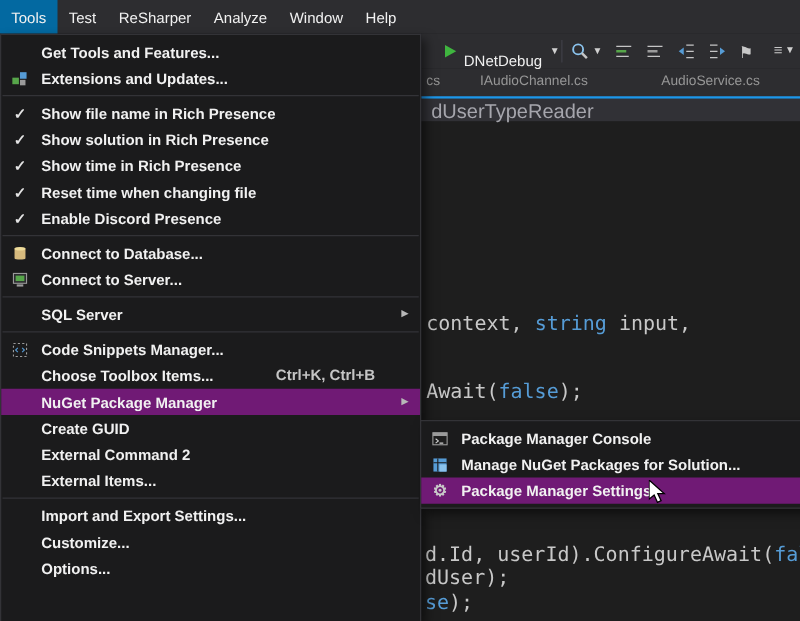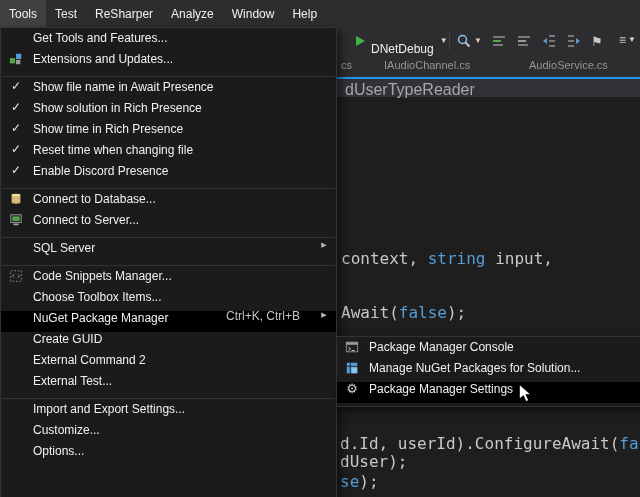--- a/index.html
+++ b/index.html
@@ -4,21 +4,21 @@
 <style>
   * { margin:0; padding:0; box-sizing:border-box; }
   html,body { width:640px; height:497px; overflow:hidden; background:#1e1e1e;
               font-family:"Liberation Sans", sans-serif; }
   .screen { position:relative; width:640px; height:497px; background:#1e1e1e; overflow:hidden; }
 
   
   .menubar { position:absolute; top:0; left:0; right:0; height:27px; background:#2d2d30;
              display:flex; align-items:stretch; color:#f1f1f1; font-size:12px; z-index:30; }
   .mitem { padding:0 9px; display:flex; align-items:center; white-space:nowrap; }
-  .mitem.open { background:#404040;text-align:center; }
+  .mitem.open { background:#0369a1;text-align:center; }
 
   
   .toolbar { position:absolute; top:27px; left:0; right:0; height:28px; background:#2d2d30; z-index:5; }
   .run-group { position:absolute; left:356px; top:4px; height:20px; display:flex; align-items:center; gap:6px; }
   .play-tri { width:0; height:0; border-left:9px solid #3fb53f; border-top:5.5px solid transparent; border-bottom:5.5px solid transparent; }
   .run-label { color:#f1f1f1; font-size:12px;margin-top:16px; }
   .caret { color:#d0d0d0; font-size:8px; line-height:1; }
   .tb-sep { position:absolute; left:449px; top:5px; width:1px; height:18px; background:#3f3f46; }
   .tb-icons { position:absolute; left:456px; top:5px; display:flex; align-items:center; gap:9px; }
   .tb-btn { display:flex; align-items:center; gap:2px; height:18px; }
@@ -37,23 +37,23 @@
   
   .editor { position:absolute; top:97px; left:0; right:0; bottom:0; background:#1e1e1e; z-index:1; }
   .code-line { position:absolute; font-family:"DejaVu Sans Mono", monospace; font-size:16px;
                white-space:pre; color:#c8c8c8; }
   .code-line .kw { color:#569cd6; }
 
   
   .menu-popup { position:absolute; top:27px; left:0; width:337px; bottom:0; background:#1b1b1c;
                 border:1px solid #333337; border-bottom:none; padding-top:3px; z-index:40;
                 box-shadow:4px 4px 8px rgba(0,0,0,.5); }
-  .menu-item { height:21px; display:flex; align-items:flex-start; font-size:12px; color:#f1f1f1;
-               white-space:nowrap; }
-  .menu-item.hl { background:#000000; }
+  .menu-item { height:21px; display:flex; align-items:center; font-size:12px; color:#f1f1f1;
+               white-space:nowrap;font-weight:bold; }
+  .menu-item.hl { background:#701a75; }
   .gutter { flex:0 0 30px; display:flex; align-items:center; justify-content:center; }
   .check { color:#e4e4e4; font-size:12px; line-height:1; }
   .mi-label { flex:1; padding-left:2px; overflow:hidden; }
   .mi-shortcut { color:#c5c5c5; margin-right:12px;margin-top:40px; }
   .mi-arrow { flex:0 0 24px; text-align:center; color:#b8b8b8; font-size:7px; line-height:1; }
   .menu-sep { height:1px; background:#333337; margin:3px 1px; }
 
   
   .submenu { position:absolute; top:336px; left:336px; width:320px; background:#1b1b1c;
              border:1px solid #333337; padding:3px 0; z-index:41; box-shadow:4px 4px 8px rgba(0,0,0,.5); }
@@ -165,21 +165,21 @@
           </svg>
         </span>
         <span class="mi-label">Extensions and Updates...</span>
         <span class="mi-arrow"></span>
     </div>
     <div class="menu-sep"></div>
     <div class="menu-item">
       <span class="gutter">
           <span class="check">✓</span>
         </span>
-        <span class="mi-label">Show file name in Await Presence</span>
+        <span class="mi-label">Show file name in Rich Presence</span>
         <span class="mi-arrow"></span>
     </div>
     <div class="menu-item">
       <span class="gutter">
           <span class="check">✓</span>
         </span>
         <span class="mi-label">Show solution in Rich Presence</span>
         <span class="mi-arrow"></span>
     </div>
     <div class="menu-item">
@@ -258,21 +258,21 @@
         <span class="mi-label">Create GUID</span>
         <span class="mi-arrow"></span>
     </div>
     <div class="menu-item">
       <span class="gutter"></span>
         <span class="mi-label">External Command 2</span>
         <span class="mi-arrow"></span>
     </div>
     <div class="menu-item">
       <span class="gutter"></span>
-        <span class="mi-label">External Test...</span>
+        <span class="mi-label">External Items...</span>
         <span class="mi-arrow"></span>
     </div>
     <div class="menu-sep"></div>
     <div class="menu-item">
       <span class="gutter"></span>
         <span class="mi-label">Import and Export Settings...</span>
         <span class="mi-arrow"></span>
     </div>
     <div class="menu-item">
       <span class="gutter"></span>

